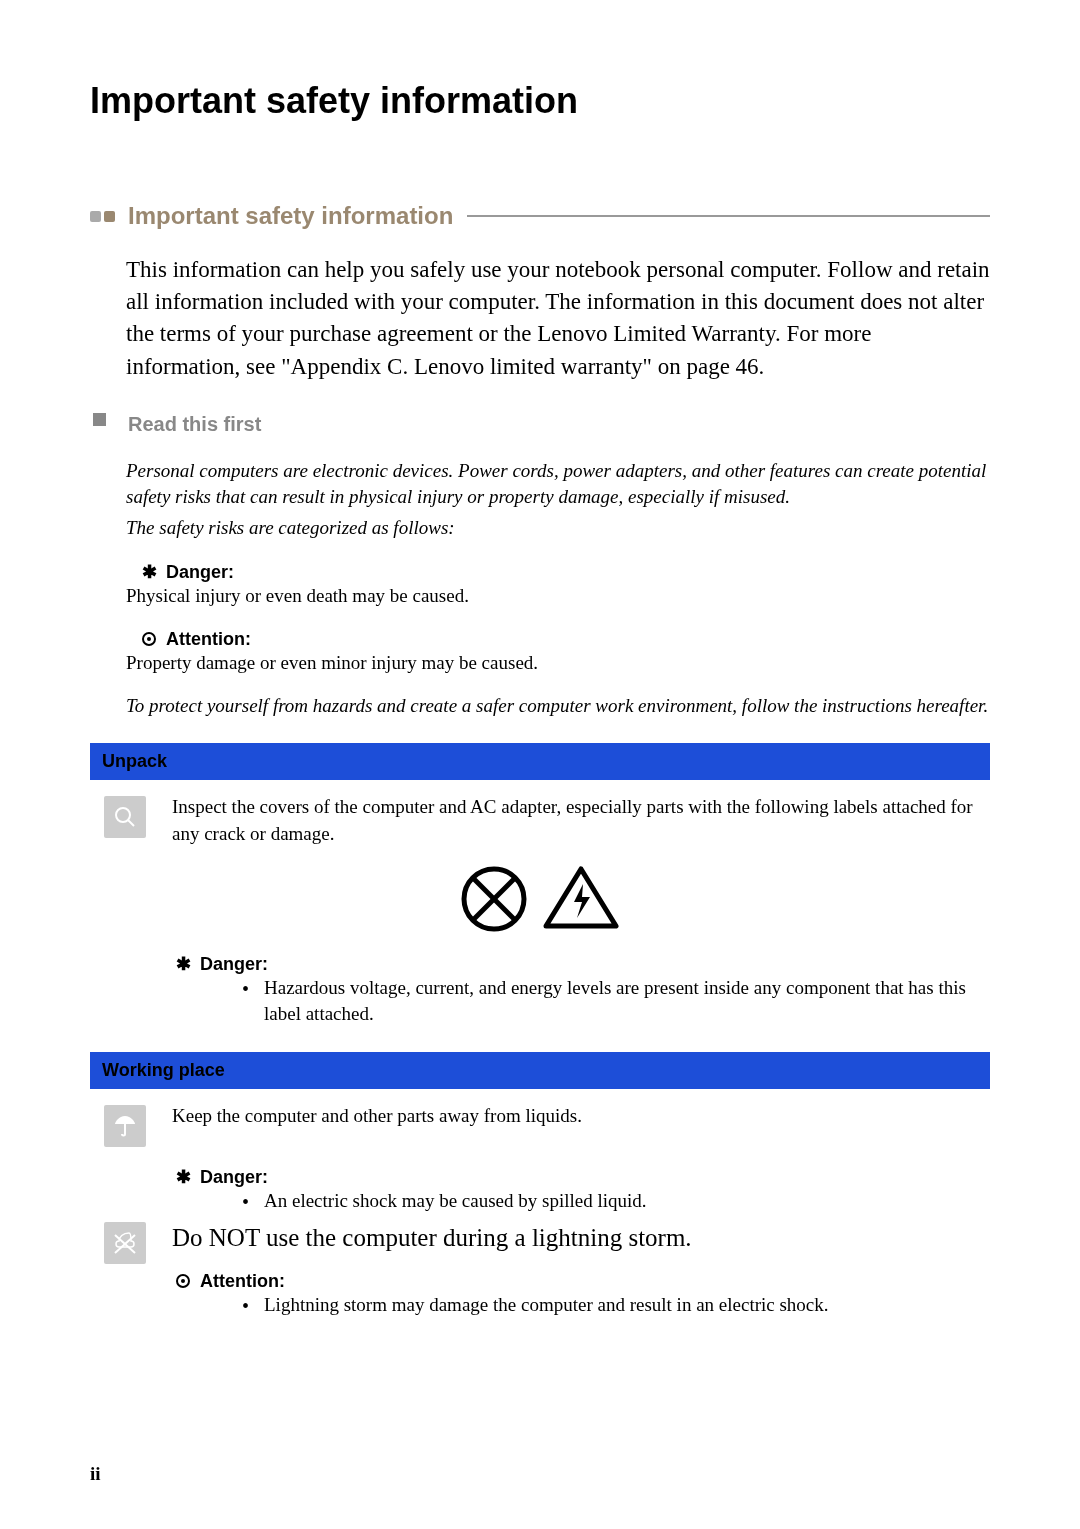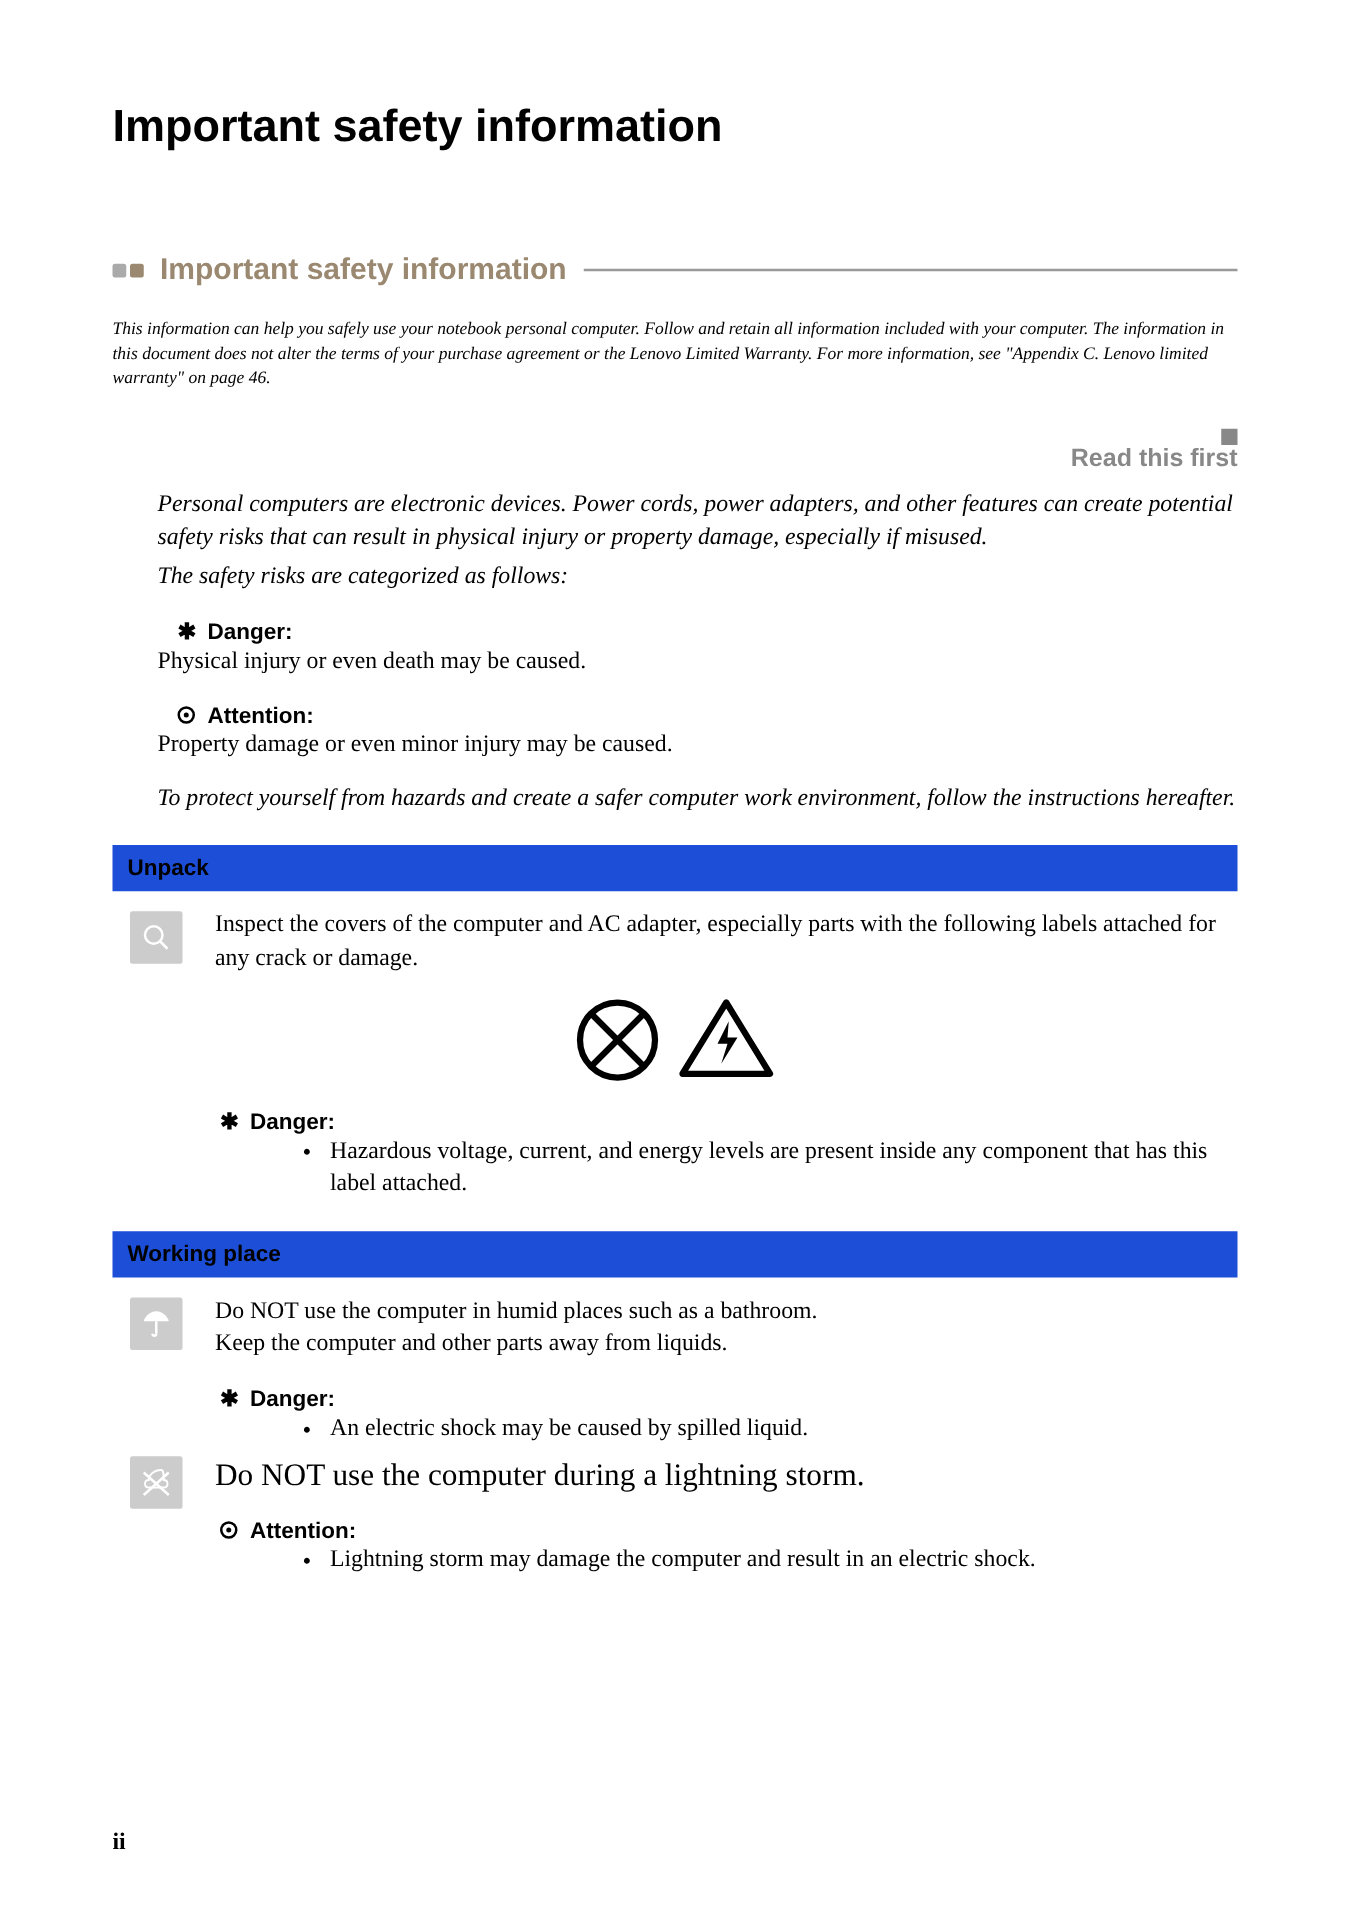--- a/index.html
+++ b/index.html
@@ -44,30 +44,29 @@
       font-weight: bold;
       color: #9a8870;
       margin: 0 14px 0 10px;
     }
     .section-line {
       flex: 1;
       height: 2px;
       background: #999;
     }
     .intro-text {
-      font-size: 14px;
-      line-height: 1.4;
+      font-size: 23px;
+      line-height: 1.4;
+      margin-left: 36px;
       margin-bottom: 30px;
-      font-style: italic;
     }
     .subsection-header {
       display: flex;
-      align-items: flex-end;
-      margin-bottom: 12px;
-      flex-direction: column;
+      align-items: flex-start;
+      margin-bottom: 22px;
     }
     .square-bullet-solid {
       display: inline-block;
       width: 13px;
       height: 13px;
       background: #888;
       margin-left: 3px;
     }
     .subsection-title {
       font-family: Arial, Helvetica, sans-serif;
@@ -285,21 +284,20 @@
 <div class="gray-heading">Working place</div>
 
 <div class="icon-row">
   <div class="icon-box">
     <svg width="28" height="28" viewBox="0 0 28 28">
       <path d="M14 4 C8 4 4 10 4 12 L24 12 C24 10 20 4 14 4 Z" fill="#fff"></path>
       <line x1="14" y1="12" x2="14" y2="22" stroke="#fff" stroke-width="2"></line>
       <path d="M14 22 C14 24 11 24 11 22" fill="none" stroke="#fff" stroke-width="2"></path>
     </svg>
   </div>
-  <p class="icon-text">Do NOT use the computer in humid places such as a bathroom.</p>
   <p class="icon-text">Keep the computer and other parts away from liquids.</p>
 </div>
 
 <div class="nested-callout">
   <div class="callout-label">
     <span class="star-icon">✱</span>
     <span>Danger:</span>
   </div>
   <div class="bullet-item">An electric shock may be caused by spilled liquid.</div>
 </div>

